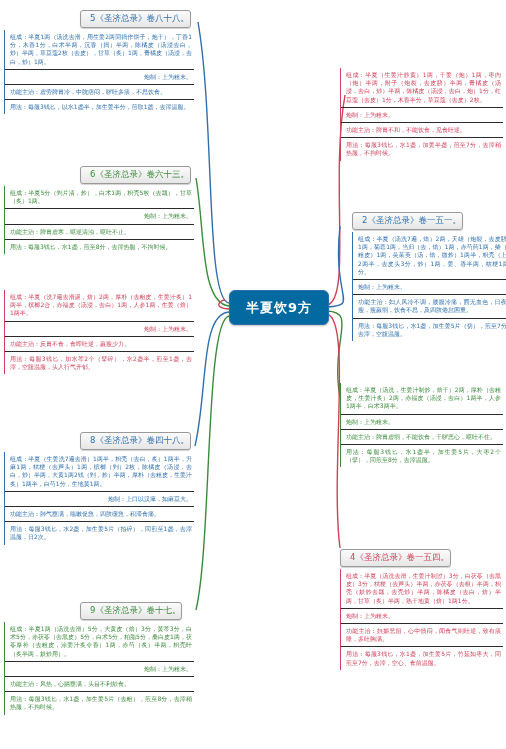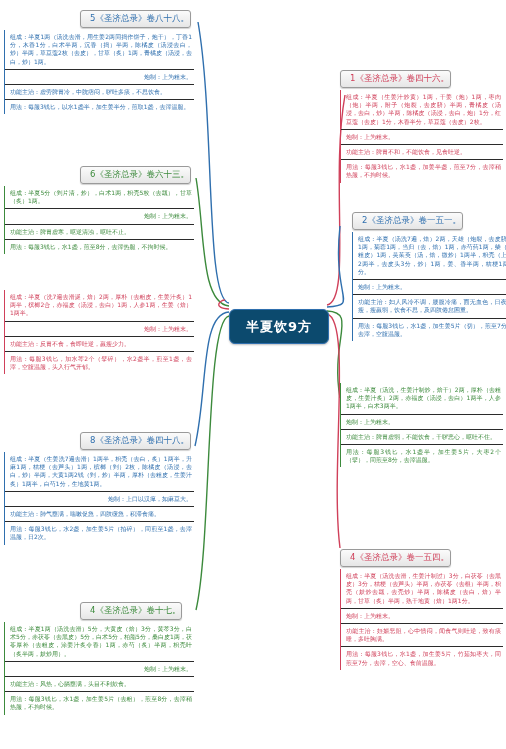--- a/index.html
+++ b/index.html
@@ -6,22 +6,22 @@
   body{
     width:506px;height:749px;position:relative;overflow:hidden;
     background:#ffffff;
     font-family:"DejaVu Sans","Liberation Sans",sans-serif;
   }
   #canvas{position:absolute;inset:0;}
   svg.links{position:absolute;left:0;top:0;width:506px;height:749px;pointer-events:none;}
 
   
   .central{
-    position:absolute;left:229px;top:309px;width:98px;height:33px;
-    background:#0c4a6e;border:1px solid #2f6fae;border-radius:6px;
+    position:absolute;left:229px;top:290px;width:98px;height:33px;
+    background:#0369a1;border:1px solid #2f6fae;border-radius:6px;
     color:#ffffff;font-size:13px;line-height:33px;text-align:center;
     font-weight:bold;letter-spacing:1px;
     box-shadow:0 1px 2px rgba(0,0,0,.25);
     z-index:5;
   }
 
   
   .node{position:absolute;z-index:4;}
   .node .pill{
     display:inline-block;
@@ -74,21 +74,20 @@
     <path d="M229 303 C 205 300 215 120 198 22" stroke="#2f6fae" stroke-width="1.4" fill="none"></path>
     <path d="M229 306 C 200 303 205 230 196 178" stroke="#3c8a3c" stroke-width="1.4" fill="none"></path>
     <path d="M229 309 C 212 308 220 300 225 300" stroke="#d0405a" stroke-width="1.4" fill="none"></path>
     <path d="M229 312 C 200 314 208 390 195 446" stroke="#2f6fae" stroke-width="1.4" fill="none"></path>
     <path d="M229 316 C 205 320 212 540 196 610" stroke="#3c8a3c" stroke-width="1.4" fill="none"></path>
   </svg>
 
   <div class="central">半夏饮9方</div>
 
   <div class="node right c-red" style="left:340px;top:66px;width:163px;">
-    <div class="pill">1《圣济总录》卷四十六。</div>
     <div class="body">
       <div class="sec">组成：半夏（生姜汁炒黄）1两，干姜（炮）1两，枣肉（炮）半两，附子（炮裂，去皮脐）半两，青橘皮（汤浸，去白，炒）半两，陈橘皮（汤浸，去白，炮）1分，红豆蔻（去皮）1分，木香半分，草豆蔻（去皮）2枚。</div>
       <div class="sec">炮制：上为粗末。</div>
       <div class="sec">功能主治：脾胃不和，不能饮食，见食吐逆。</div>
       <div class="sec">用法：每服3钱匕，水1盏，加姜半盏，煎至7分，去滓稍热服，不拘时候。</div>
     </div>
   </div>
 
   <div class="node right c-blue" style="left:352px;top:208px;width:163px;">
     <div class="pill">2《圣济总录》卷一五一。</div>
@@ -152,21 +151,21 @@
     <div class="pill" style="margin-left:76px;text-align:center;">8《圣济总录》卷四十八。</div>
     <div class="body">
       <div class="sec">组成：半夏（生姜洗7遍去滑）1两半，枳壳（去白，炙）1两半，升麻1两，桔梗（去芦头）1两，槟榔（剉）2枚，陈橘皮（汤浸，去白，炒）半两，大黄1两2钱（剉，炒）半两，厚朴（去粗皮，生姜汁炙）1两半，白芍1分，生地黄1两。</div>
       <div class="sec center">炮制：上口以汉瘅，如麻豆大。</div>
       <div class="sec">功能主治：肺气壅满，喘嗽促急，四肢缓急，积滞食痛。</div>
       <div class="sec">用法：每服3钱匕，水2盏，加生姜5片（拍碎），同煎至1盏，去滓温服，日2次。</div>
     </div>
   </div>
 
   <div class="node left c-green" style="left:4px;top:598px;width:190px;">
-    <div class="pill" style="margin-left:76px;">4《圣济总录》卷十七。</div>
+    <div class="pill" style="margin-left:76px;">9《圣济总录》卷十七。</div>
     <div class="body">
       <div class="sec">组成：半夏1两（汤洗去滑）5分，大黄皮（焙）3分，黄芩3分，白术5分，赤茯苓（去黑皮）5分，白术5分，柏脂5分，桑白皮1两，茯苓厚补（去粗皮，涂姜汁炙令香）1两，赤芍（炙）半两，枳壳叶（炙半两，麸炒用）。</div>
       <div class="sec center">炮制：上为粗末。</div>
       <div class="sec">功能主治：风热，心膈壅满，头目不利欬食。</div>
       <div class="sec">用法：每服3钱匕，水1盏，加生姜5片（去粗），煎至8分，去滓稍热服，不拘时候。</div>
     </div>
   </div>
 
 </div>
 

